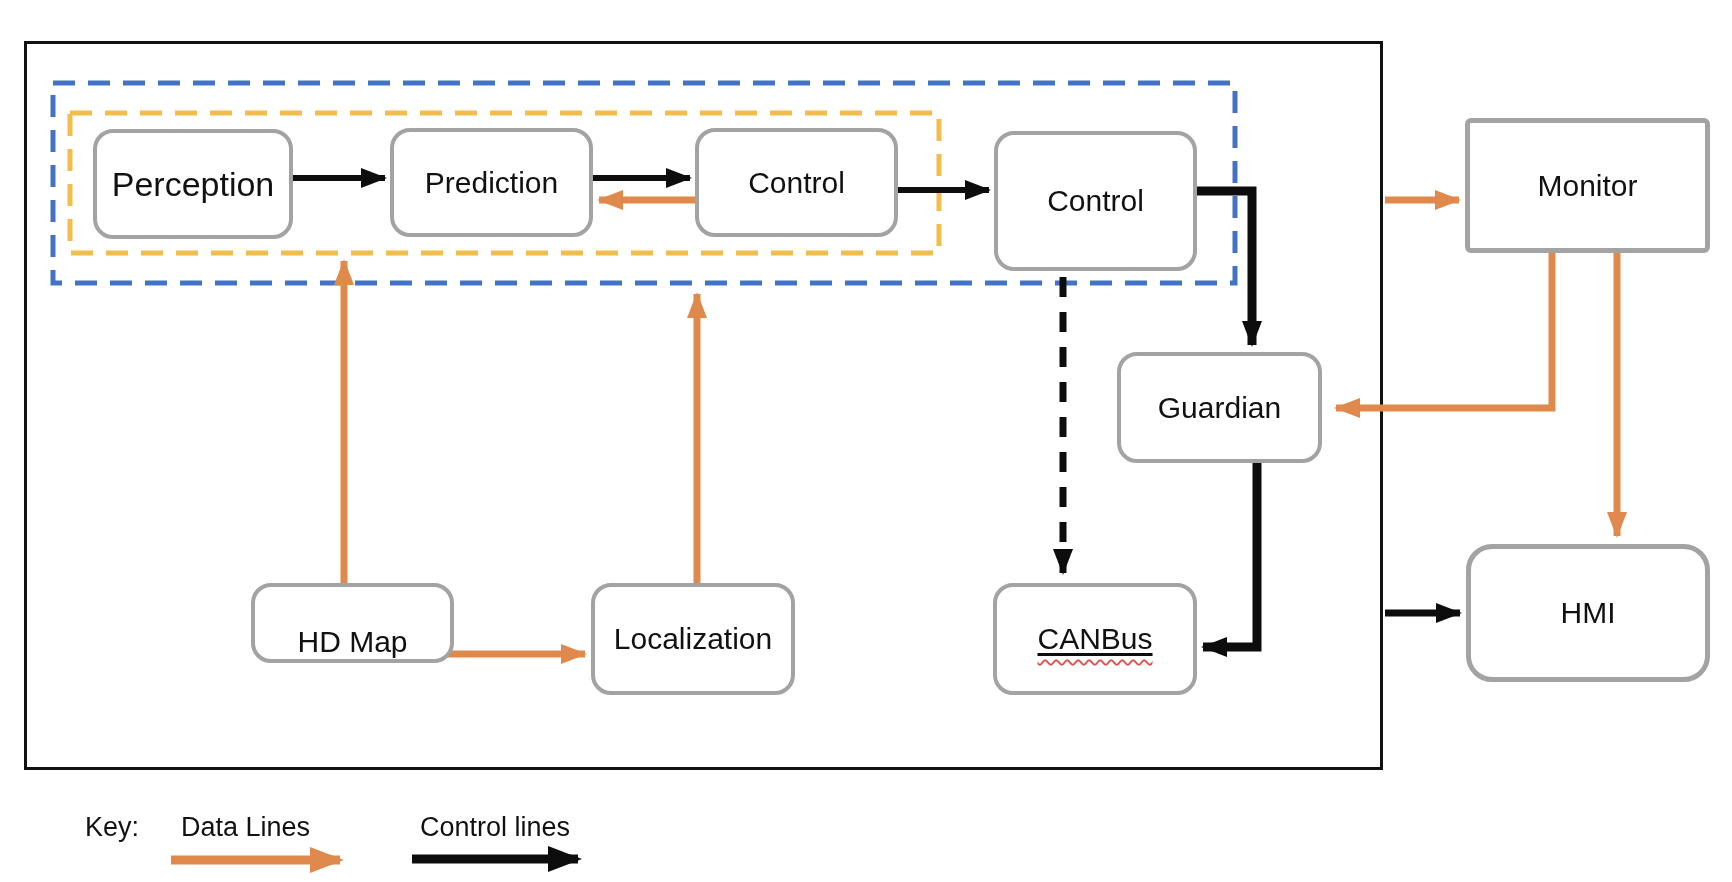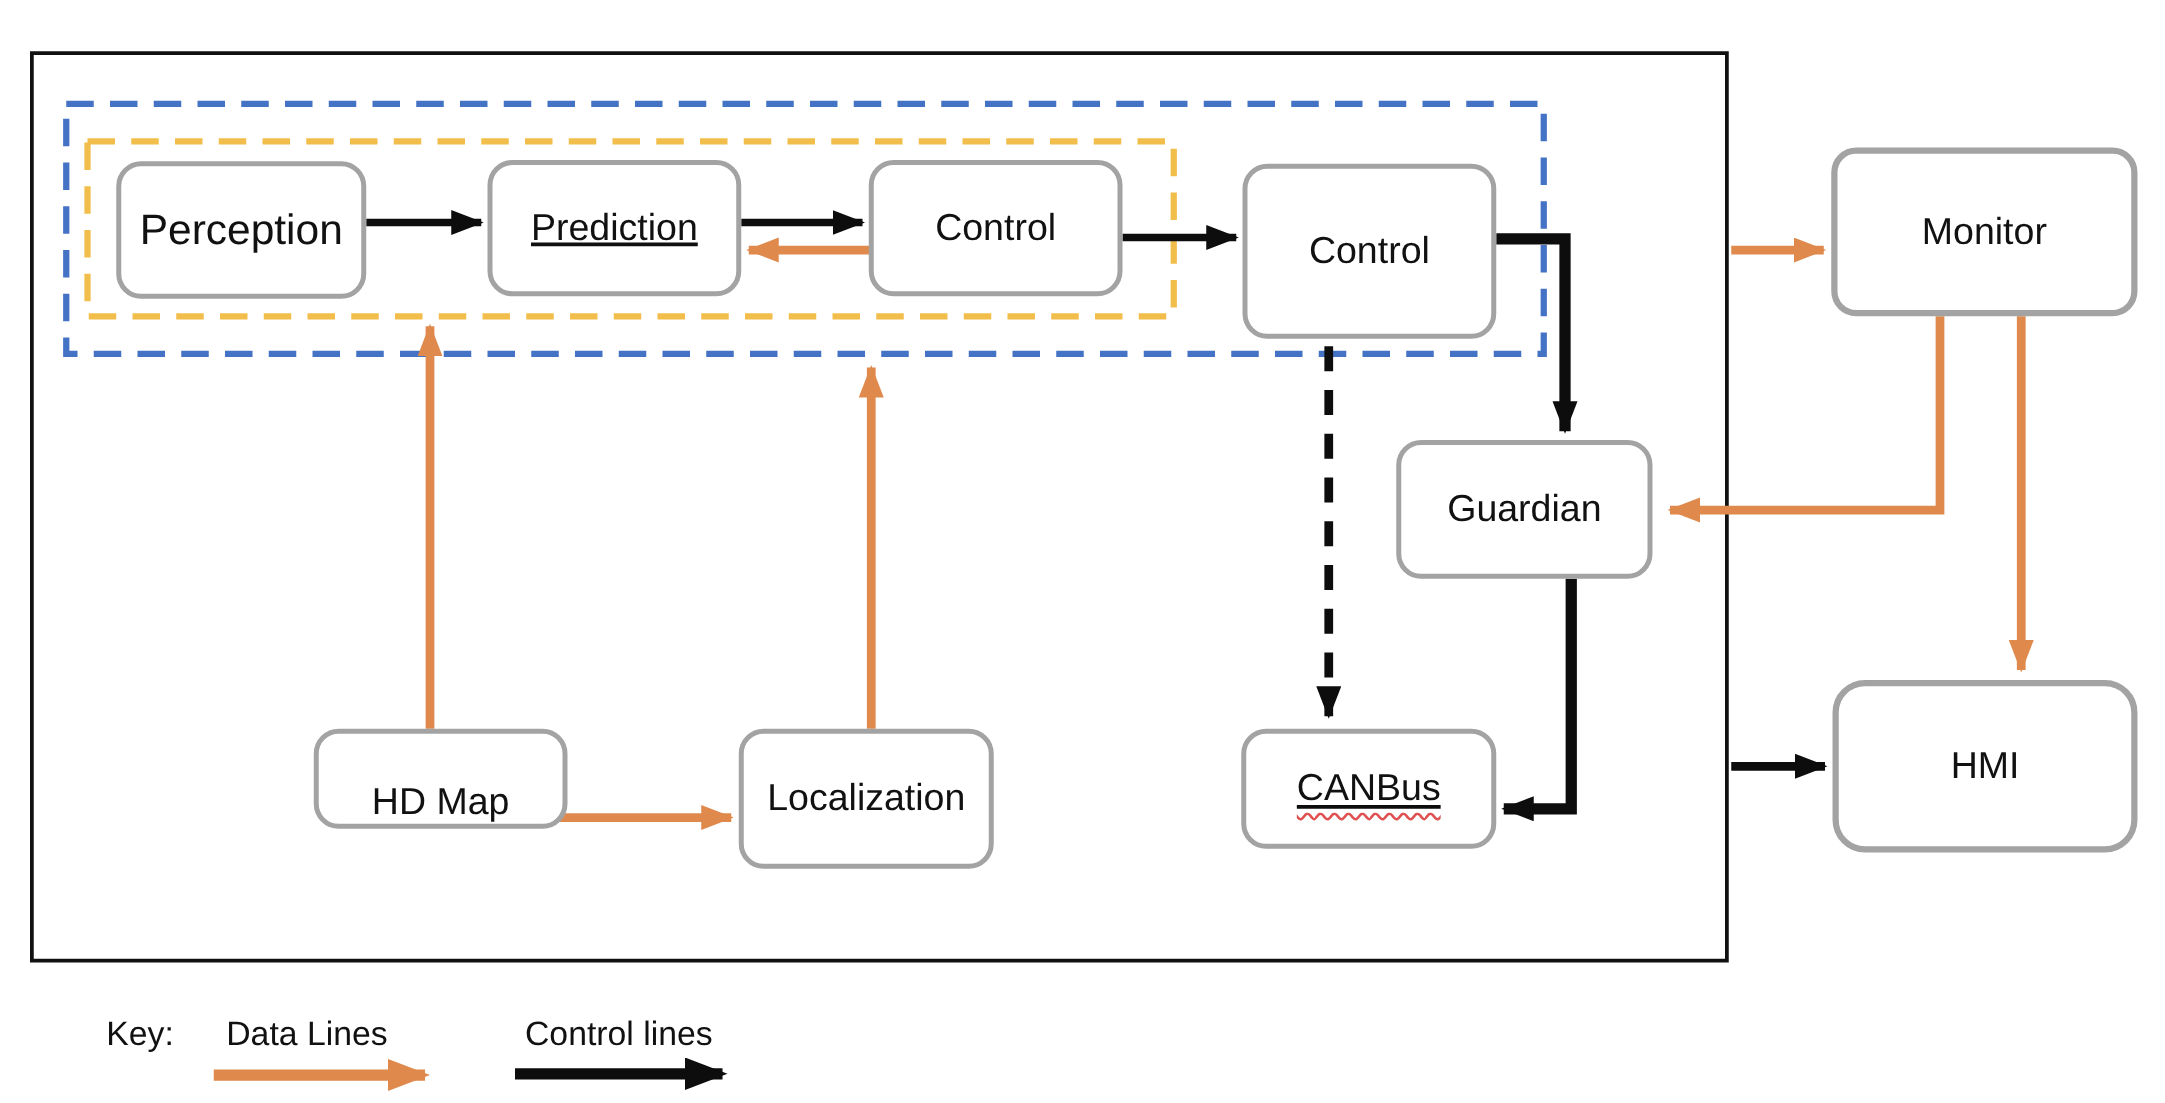--- a/index.html
+++ b/index.html
@@ -24,29 +24,29 @@
   .group-outer-rect{stroke:var(--group-outer);fill:none;}
   .group-inner-rect{stroke:var(--group-inner);fill:none;}
   .mk-control{fill:var(--control-line);}
   .mk-data{fill:var(--data-line);}
   .node{
     position:absolute;background:#fff;border:4px solid #a3a3a3;border-radius:20px;
     display:flex;align-items:center;justify-content:center;
     font-size:30px;text-align:center;box-sizing:border-box;
   }
   .node-perception{left:93px;top:129px;width:200px;height:110px;font-size:34px;}
-  .node-prediction{left:390px;top:128px;width:203px;height:109px;text-decoration:underline;}
+  .node-prediction{left:390px;top:128px;width:203px;height:109px;}
   .node-planning{left:695px;top:128px;width:203px;height:109px;}
   .node-control{left:994px;top:131px;width:203px;height:140px;}
   .node-guardian{left:1117px;top:352px;width:205px;height:111px;align-items:center;}
-  .node-monitor{left:1465px;top:118px;width:245px;height:135px;border-width:5px;border-radius:20px;}
+  .node-monitor{left:1465px;top:118px;width:245px;height:135px;border-width:5px;border-radius:6px;}
   .node-hmi{left:1466px;top:544px;width:244px;height:138px;border-width:5px;border-radius:26px;}
   .node-hdmap{left:251px;top:583px;width:203px;height:80px;align-items:flex-end;}
   .node-localization{left:591px;top:583px;width:204px;height:112px;}
-  .node-canbus{left:993px;top:583px;width:204px;height:96px;}
+  .node-canbus{left:993px;top:583px;width:204px;height:112px;}
   .u-black{
     text-decoration-line:underline;
     text-decoration-color:#0d0d0d;
     text-decoration-thickness:3px;
     text-underline-offset:4px;
   }
   .u-wavy{
     text-decoration-line:underline;
     text-decoration-style:wavy;
     text-decoration-color:var(--squiggle);

